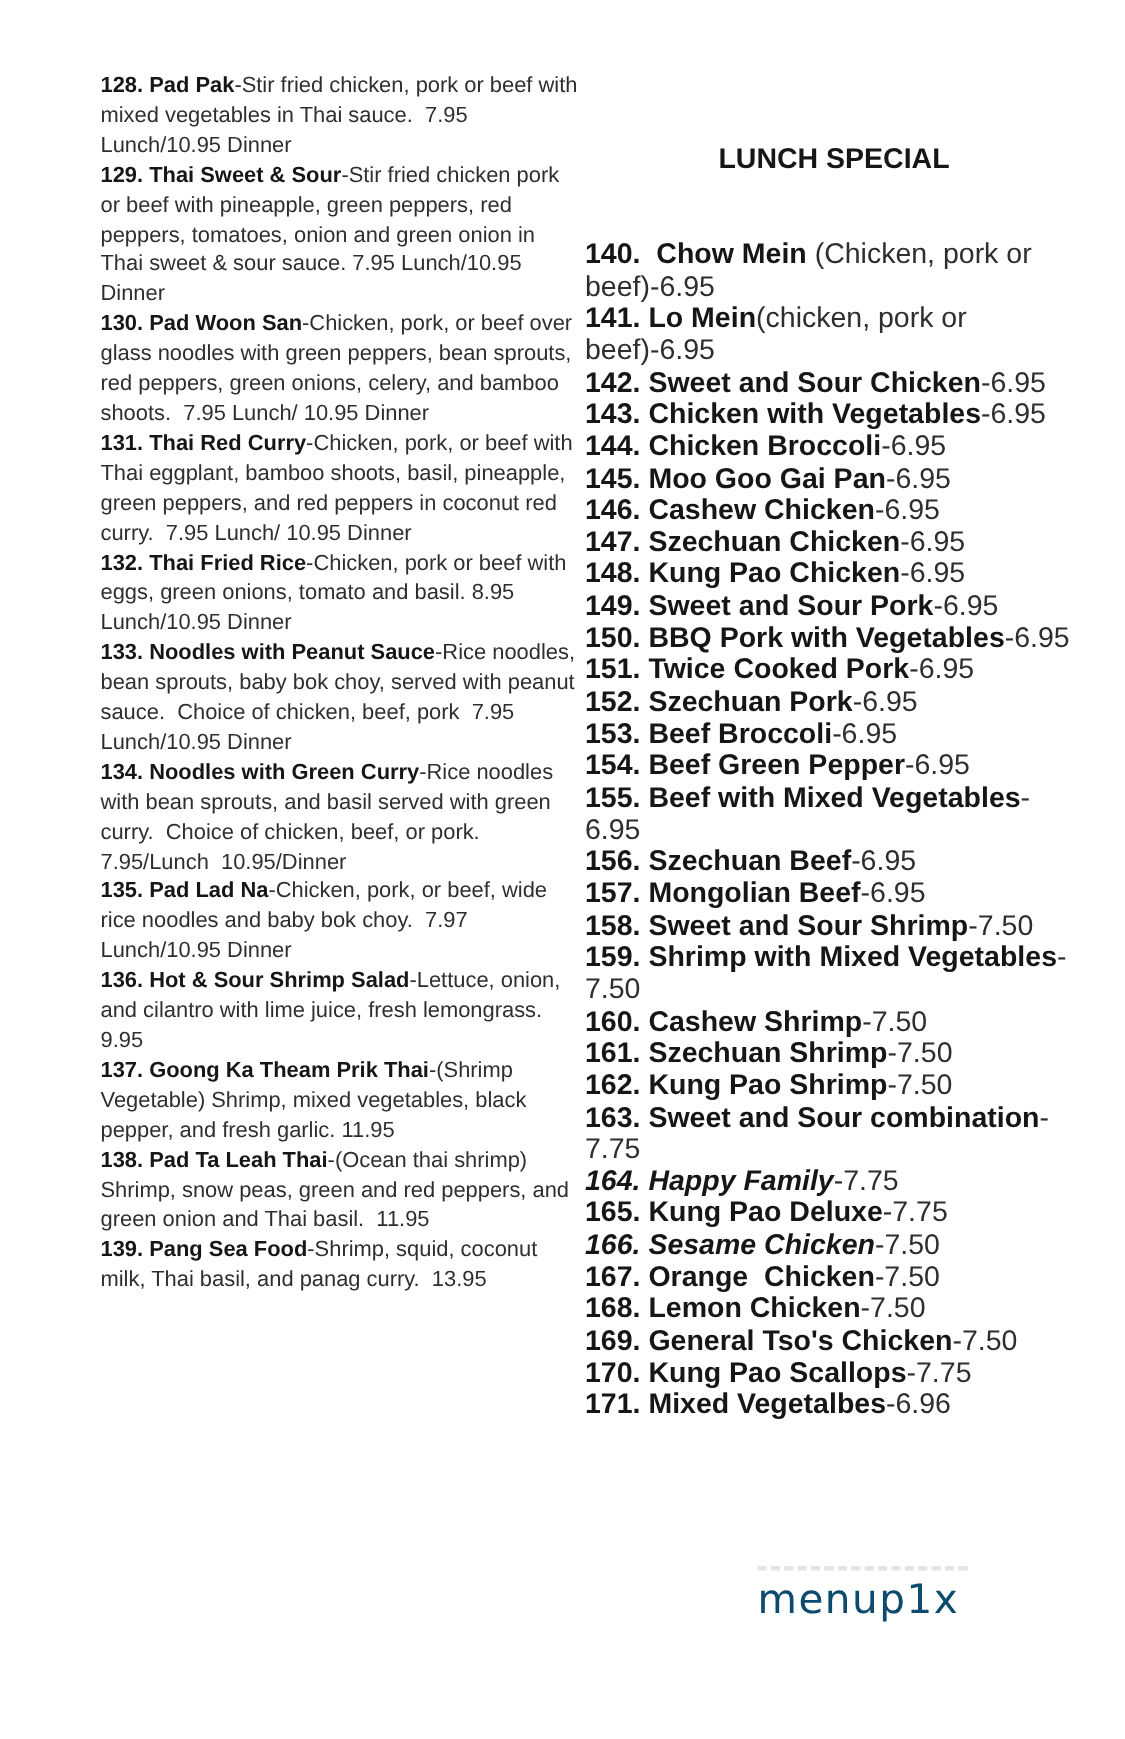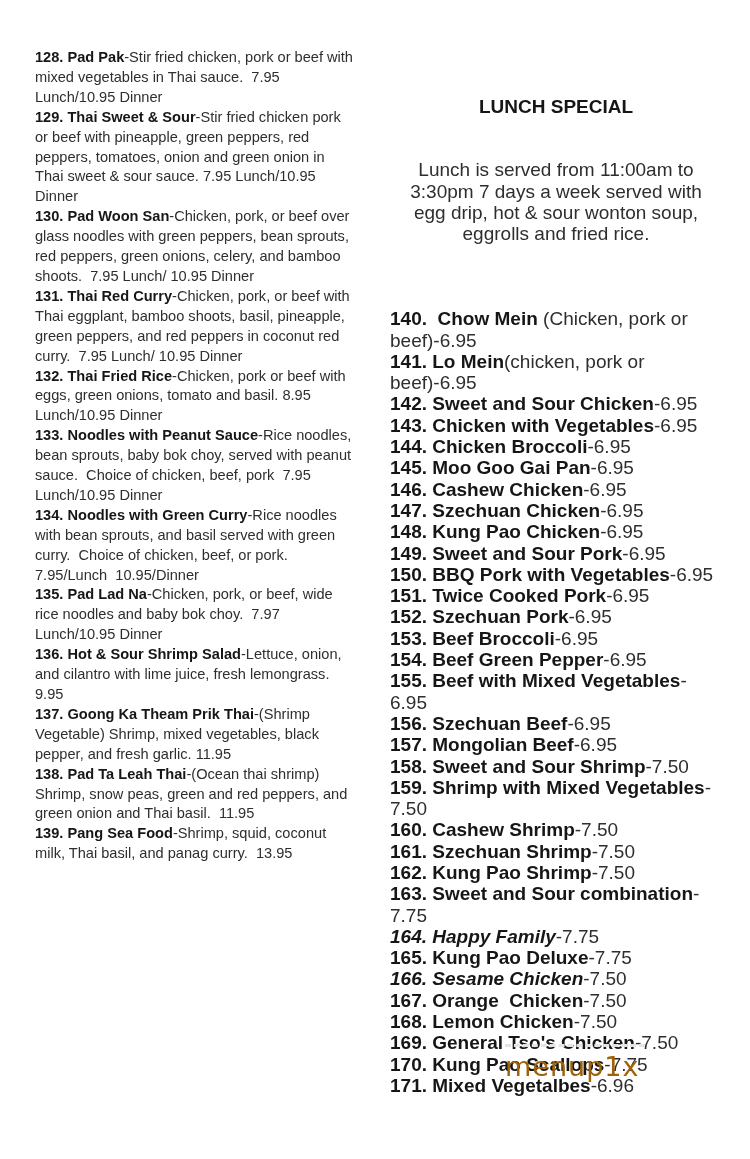--- a/index.html
+++ b/index.html
@@ -9,21 +9,21 @@
     font-family: "Liberation Sans", sans-serif;
     position: relative;
     overflow: hidden;
   }
   .col {
     position: absolute;
     color: #2e2e2e;
     white-space: pre-wrap;
   }
   .col-left {
-    left: 35px; top: 48px; width: 318px;
+    left: 67px; top: 48px; width: 318px;
     font-size: 14.6px; line-height: 19.9px;
   }
   .col-right {
     left: 390px; top: 53px; width: 332px;
     font-size: 19px; line-height: 21.3px;
   }
   .col p { margin: 0; padding: 0; }
   .col b { font-weight: 700; color: #161616; }
   .lunch-title {
     text-align: center;
@@ -43,32 +43,31 @@
     width: 148px;
   }
   .wm-line {
     border-top: 3px dashed #e4e4e4;
     margin-bottom: 5px;
     width: 140px;
   }
   .wm-text {
     font-family: "DejaVu Sans", sans-serif;
     font-size: 27px;
-    color: #a16207;
+    color: #0c4a6e;
     letter-spacing: 1px;
     line-height: 30px;
   }
 </style>
 </head>
 <body>
 
 <div class="col col-left" id="left-col"><p class="item"><b>128. Pad Pak</b><span>-Stir fried chicken, pork or beef with mixed vegetables in Thai sauce.  7.95 Lunch/10.95 Dinner</span></p><p class="item"><b>129. Thai Sweet &amp; Sour</b><span>-Stir fried chicken pork or beef with pineapple, green peppers, red peppers, tomatoes, onion and green onion in Thai sweet &amp; sour sauce. 7.95 Lunch/10.95 Dinner</span></p><p class="item"><b>130. Pad Woon San</b><span>-Chicken, pork, or beef over glass noodles with green peppers, bean sprouts, red peppers, green onions, celery, and bamboo shoots.  7.95 Lunch/ 10.95 Dinner</span></p><p class="item"><b>131. Thai Red Curry</b><span>-Chicken, pork, or beef with Thai eggplant, bamboo shoots, basil, pineapple, green peppers, and red peppers in coconut red curry.  7.95 Lunch/ 10.95 Dinner</span></p><p class="item"><b>132. Thai Fried Rice</b><span>-Chicken, pork or beef with eggs, green onions, tomato and basil. 8.95 Lunch/10.95 Dinner</span></p><p class="item"><b>133. Noodles with Peanut Sauce</b><span>-Rice noodles, bean sprouts, baby bok choy, served with peanut sauce.  Choice of chicken, beef, pork  7.95 Lunch/10.95 Dinner</span></p><p class="item"><b>134. Noodles with Green Curry</b><span>-Rice noodles with bean sprouts, and basil served with green curry.  Choice of chicken, beef, or pork. 7.95/Lunch  10.95/Dinner</span></p><p class="item"><b>135. Pad Lad Na</b><span>-Chicken, pork, or beef, wide rice noodles and baby bok choy.  7.97 Lunch/10.95 Dinner</span></p><p class="item"><b>136. Hot &amp; Sour Shrimp Salad</b><span>-Lettuce, onion, and cilantro with lime juice, fresh lemongrass.   9.95</span></p><p class="item"><b>137. Goong Ka Theam Prik Thai</b><span>-(Shrimp Vegetable) Shrimp, mixed vegetables, black pepper, and fresh garlic. 11.95</span></p><p class="item"><b>138. Pad Ta Leah Thai</b><span>-(Ocean thai shrimp) Shrimp, snow peas, green and red peppers, and green onion and Thai basil.  11.95</span></p><p class="item"><b>139. Pang Sea Food</b><span>-Shrimp, squid, coconut milk, Thai basil, and panag curry.  13.95</span></p></div>
 
 <div class="col col-right">
   <div class="lunch-title">LUNCH SPECIAL</div>
-  <div class="lunch-desc">Lunch is served from 11:00am to 3:30pm 7 days a week served with egg drip, hot &amp; sour wonton soup, eggrolls and fried rice.</div>
   <div id="lunch-items"><p class="lunch-item"><b>140.  Chow Mein</b><span> (Chicken, pork or beef)-6.95</span></p><p class="lunch-item"><b>141. Lo Mein</b><span>(chicken, pork or beef)-6.95</span></p><p class="lunch-item"><b>142. Sweet and Sour Chicken</b><span>-6.95</span></p><p class="lunch-item"><b>143. Chicken with Vegetables</b><span>-6.95</span></p><p class="lunch-item"><b>144. Chicken Broccoli</b><span>-6.95</span></p><p class="lunch-item"><b>145. Moo Goo Gai Pan</b><span>-6.95</span></p><p class="lunch-item"><b>146. Cashew Chicken</b><span>-6.95</span></p><p class="lunch-item"><b>147. Szechuan Chicken</b><span>-6.95</span></p><p class="lunch-item"><b>148. Kung Pao Chicken</b><span>-6.95</span></p><p class="lunch-item"><b>149. Sweet and Sour Pork</b><span>-6.95</span></p><p class="lunch-item"><b>150. BBQ Pork with Vegetables</b><span>-6.95</span></p><p class="lunch-item"><b>151. Twice Cooked Pork</b><span>-6.95</span></p><p class="lunch-item"><b>152. Szechuan Pork</b><span>-6.95</span></p><p class="lunch-item"><b>153. Beef Broccoli</b><span>-6.95</span></p><p class="lunch-item"><b>154. Beef Green Pepper</b><span>-6.95</span></p><p class="lunch-item"><b>155. Beef with Mixed Vegetables</b><span>-6.95</span></p><p class="lunch-item"><b>156. Szechuan Beef</b><span>-6.95</span></p><p class="lunch-item"><b>157. Mongolian Beef</b><span>-6.95</span></p><p class="lunch-item"><b>158. Sweet and Sour Shrimp</b><span>-7.50</span></p><p class="lunch-item"><b>159. Shrimp with Mixed Vegetables</b><span>-7.50</span></p><p class="lunch-item"><b>160. Cashew Shrimp</b><span>-7.50</span></p><p class="lunch-item"><b>161. Szechuan Shrimp</b><span>-7.50</span></p><p class="lunch-item"><b>162. Kung Pao Shrimp</b><span>-7.50</span></p><p class="lunch-item"><b>163. Sweet and Sour combination</b><span>-7.75</span></p><p class="lunch-item italic"><b>164. Happy Family</b><span>-7.75</span></p><p class="lunch-item"><b>165. Kung Pao Deluxe</b><span>-7.75</span></p><p class="lunch-item italic"><b>166. Sesame Chicken</b><span>-7.50</span></p><p class="lunch-item"><b>167. Orange  Chicken</b><span>-7.50</span></p><p class="lunch-item"><b>168. Lemon Chicken</b><span>-7.50</span></p><p class="lunch-item"><b>169. General Tso's Chicken</b><span>-7.50</span></p><p class="lunch-item"><b>170. Kung Pao Scallops</b><span>-7.75</span></p><p class="lunch-item"><b>171. Mixed Vegetalbes</b><span>-6.96</span></p></div>
 </div>
 
 <div class="watermark">
   <div class="wm-line"></div>
   <div class="wm-text">menup1x</div>
 </div>
 
 </body></html>

